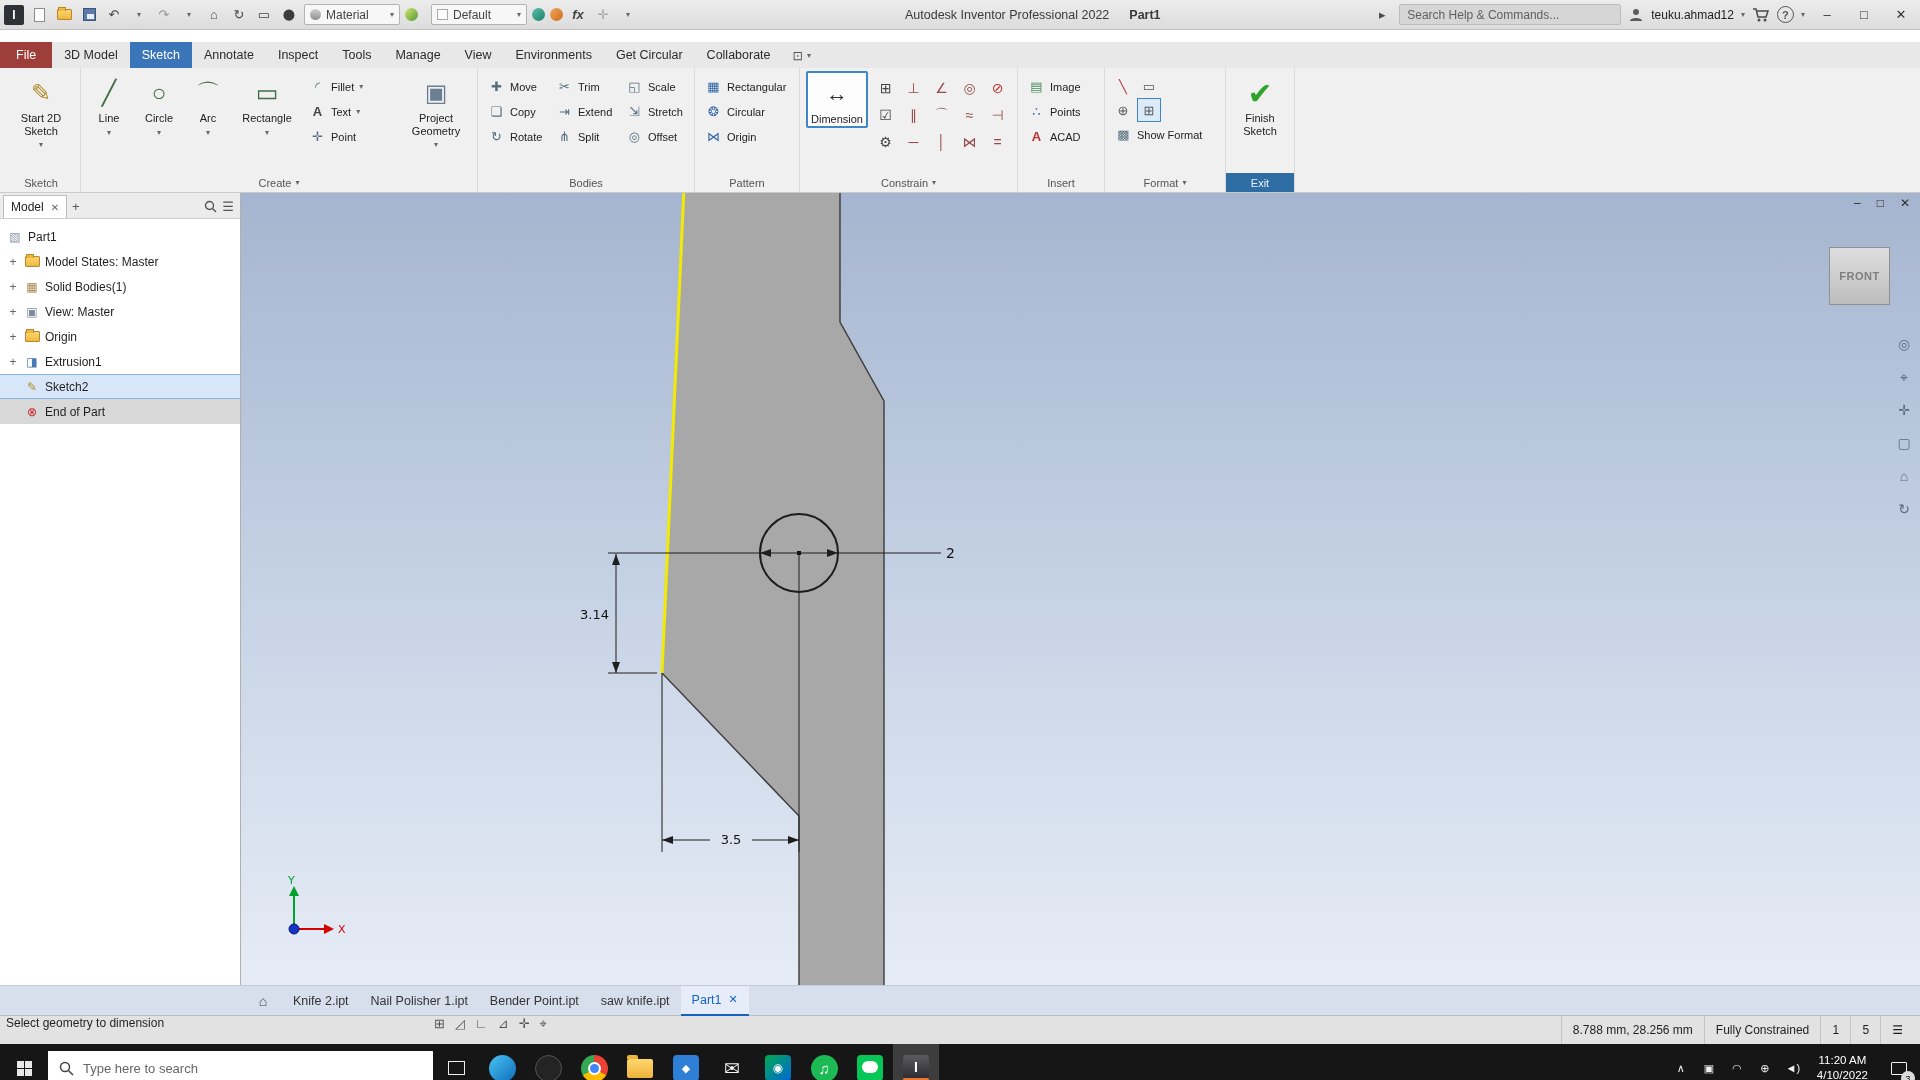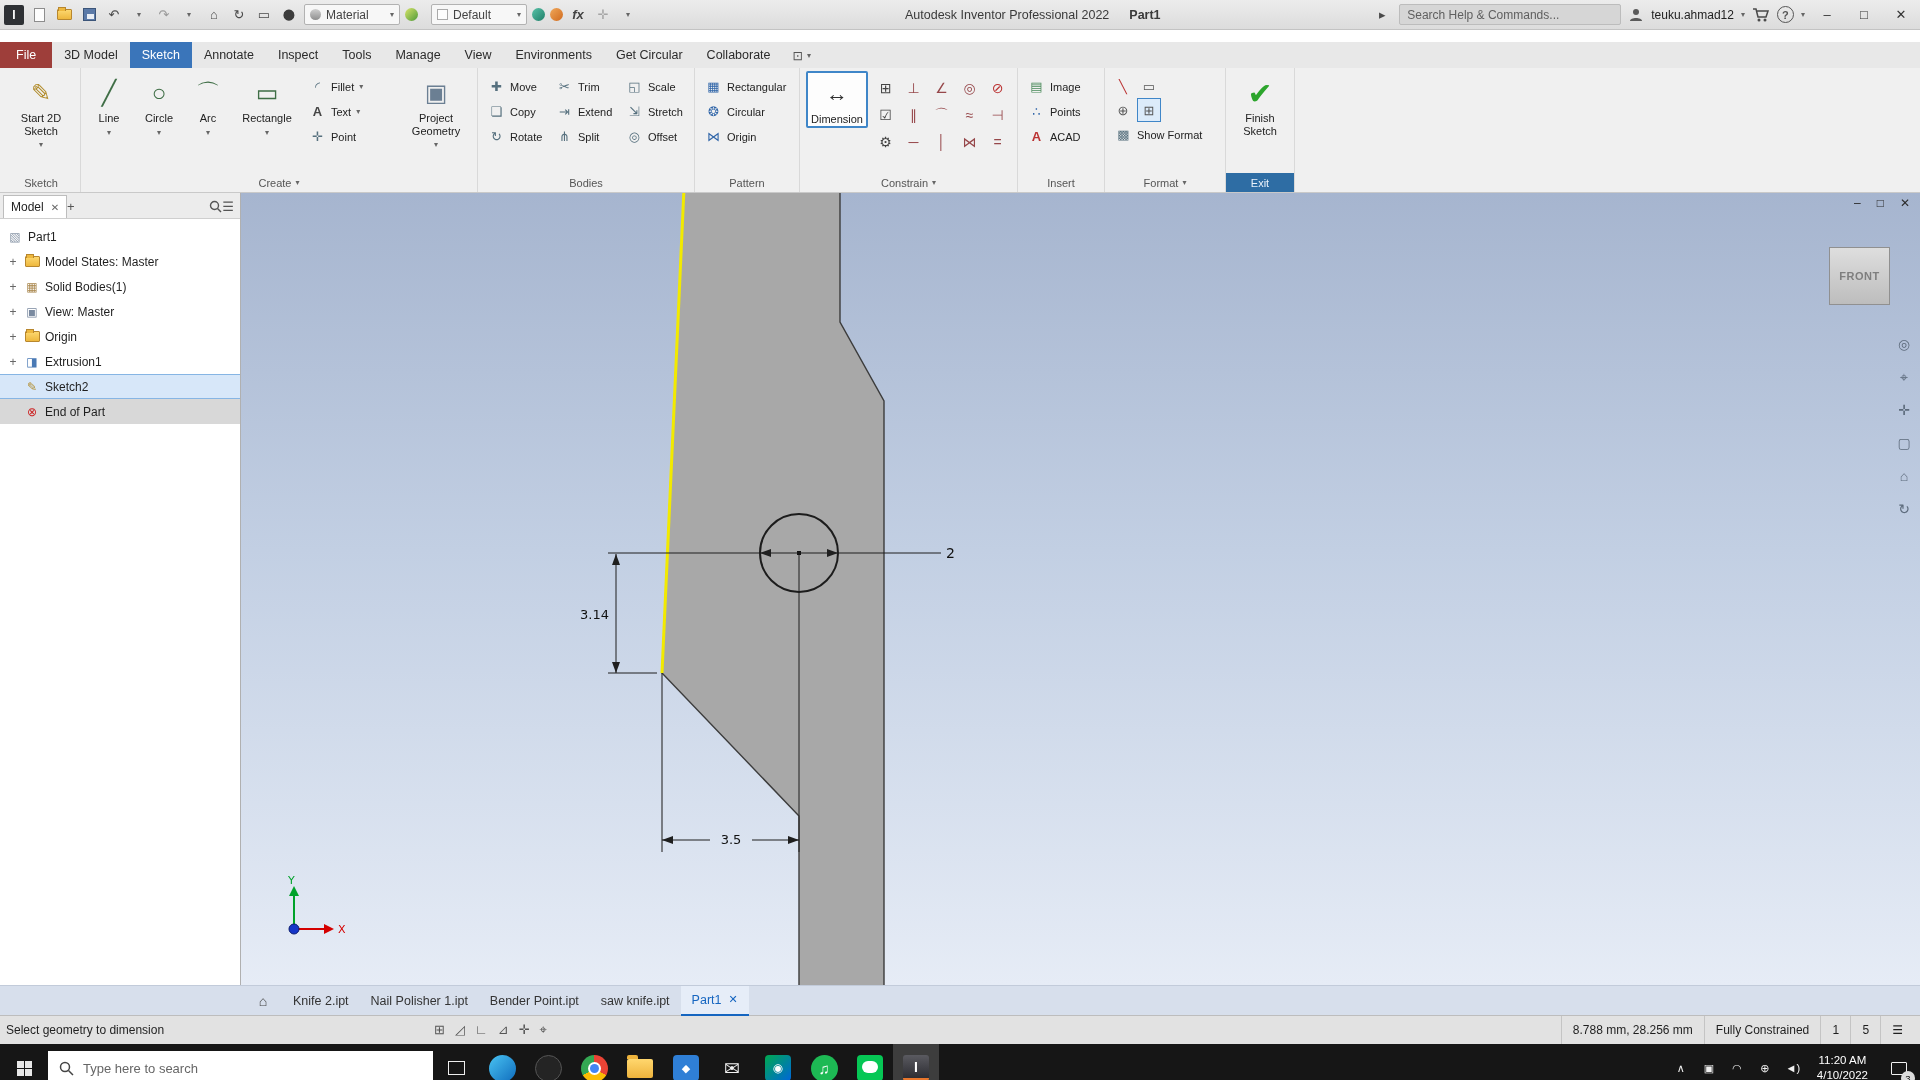--- a/index.html
+++ b/index.html
@@ -51,21 +51,21 @@
   .conbtn { display:flex; align-items:center; justify-content:center; font-size:14px; color:#96474a; }
   .conbtn.dark { color:#444; }
   .fmtrow { display:flex; gap:2px; }
   .fmtbtn { width:24px; height:24px; display:flex; align-items:center; justify-content:center; font-size:13px; color:#555; border:1px solid transparent; }
   .fmtbtn.on { border:1px solid #3f86c8; background:#dcebfa; }
   .greencheck { color:#2ca52c !important; font-size:30px !important; }
 
   
   .main { height:792px; display:flex; }
   .browser { width:241px; background:#fff; border-right:1px solid #b0b0b0; display:flex; flex-direction:column; }
-  .browser-header { height:26px; background:#ececec; border-bottom:1px solid #cfcfcf; display:flex; align-items:center; padding:2px 6px 0 3px; }
+  .browser-header { height:26px; background:#ececec; border-bottom:1px solid #cfcfcf; display:flex; align-items:center; padding:2px 6px 0 3px; gap:5px; }
   .browser-tab { height:23px; background:#fff; border:1px solid #bdbdbd; border-bottom:none; display:flex; align-items:center; gap:7px; padding:0 7px; }
   .hdr-ico { color:#555; font-size:13px; display:flex; align-items:center; }
   .tree { padding-top:5px; font-size:12px; color:#1f1f1f; }
   .trow { height:25px; display:flex; align-items:center; gap:5px; padding-left:7px; }
   .trow.sel { background:#d7e7f9; border-top:1px solid #86b5e4; border-bottom:1px solid #86b5e4; }
   .trow.eop { background:#d8d8d8; }
   .expander { width:12px; font-size:12px; color:#666; text-align:center; line-height:12px; }
   .tico { width:16px; height:16px; display:flex; align-items:center; justify-content:center; font-size:12px; }
 
   .canvas { position:relative; flex:1; background:linear-gradient(180deg,#a6b5cf 0%,#c2cfe3 45%,#e6ecf6 100%); overflow:hidden; }
@@ -77,21 +77,21 @@
   .doc-winctl { position:absolute; top:3px; right:10px; display:flex; gap:16px; font-size:12px; color:#2b2b2b; }
 
   
   .doctabs { height:30px; background:#d7dfec; border-top:1px solid #c2cbda; display:flex; align-items:center; padding-left:250px; font-size:12.5px; color:#333; }
   .dhome { width:26px; display:flex; justify-content:center; font-size:14px; color:#444; margin-right:6px; }
   .dtab { height:30px; display:flex; align-items:center; padding:0 11px; gap:7px; }
   .dtab.active { color:#1565c0; background:#e6edf8; border-bottom:2px solid #1565c0; }
   .dtab.active .x { font-size:11px; color:#1565c0; }
 
   
-  .statusbar { height:29px; background:#e2e2e2; border-top:1px solid #bdbdbd; display:flex; align-items:center; padding:0 6px; font-size:12px; color:#1f1f1f; }
+  .statusbar { height:29px; background:#e2e2e2; border-top:1px solid #bdbdbd; display:flex; padding:0 6px; font-size:12px; color:#1f1f1f; }
   .sb-icons { margin-left:270px; display:flex; gap:10px; color:#555; font-size:13px; }
   .sb-right { margin-left:auto; display:flex; align-items:stretch; height:100%; }
   .sb-cell { display:flex; align-items:center; padding:0 11px; border-left:1px solid #c4c4c4; }
   .sb-cell.num { min-width:30px; justify-content:center; }
 
   
   .taskbar { height:48px; background:#161616; display:flex; align-items:center; color:#fff; }
   .tb-start { width:48px; height:48px; display:flex; align-items:center; justify-content:center; }
   .winlogo { width:15px; height:15px; display:grid; grid-template-columns:7px 7px; grid-template-rows:7px 7px; gap:1px; }
   .winlogo span { background:#e8e8e8; }

